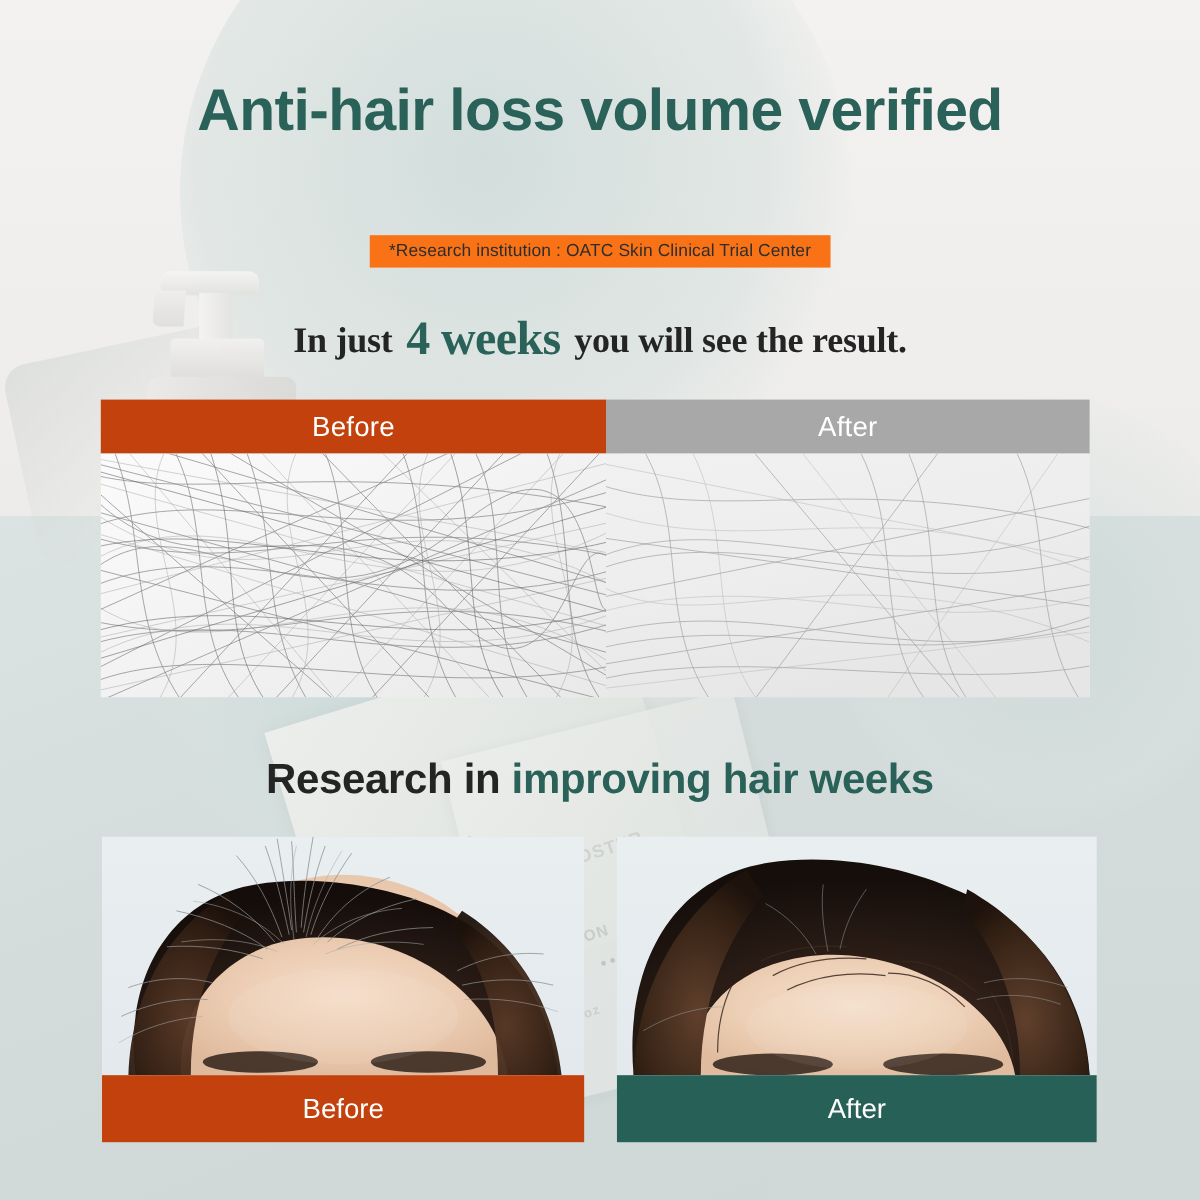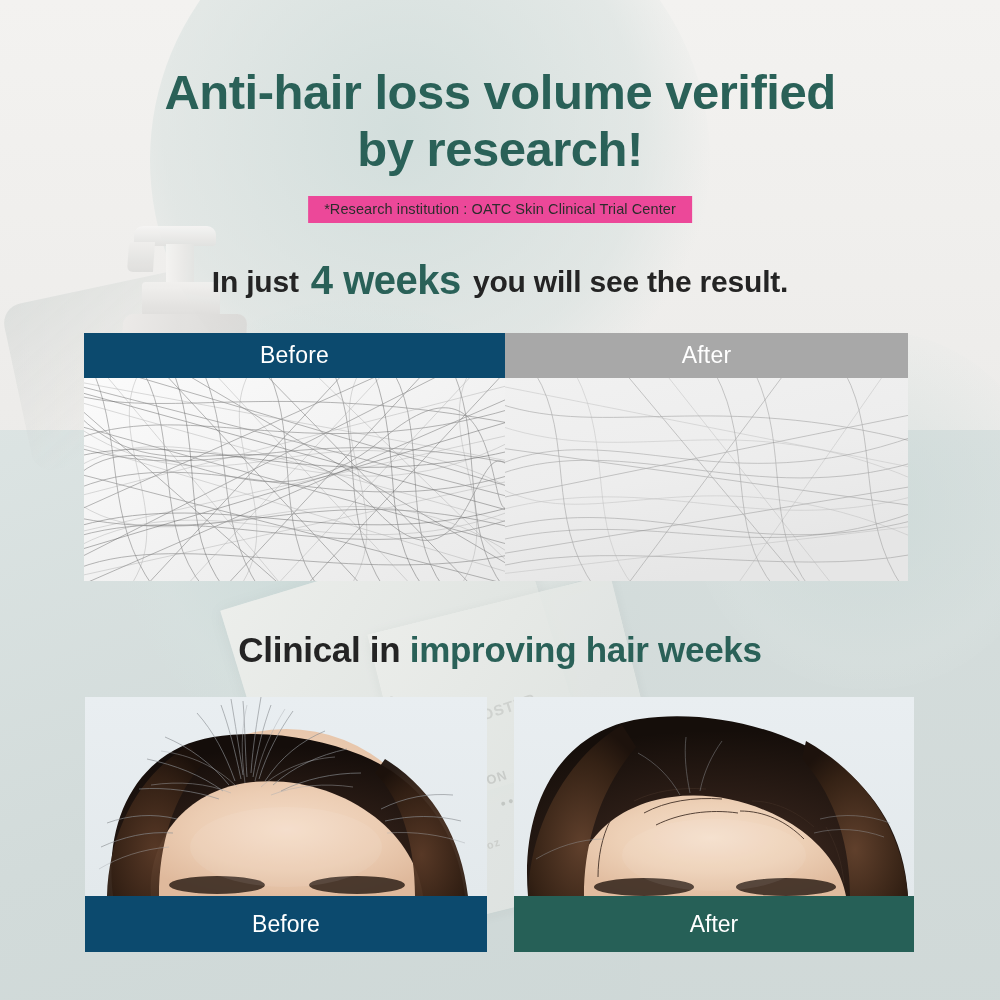--- a/index.html
+++ b/index.html
@@ -171,37 +171,38 @@
     line-height: 1.16;
     letter-spacing: -0.5px;
   }
   .headline .l2 { display: block; }
 
   .institution {
     position: absolute;
     left: 50%;
     top: 196px;
     transform: translateX(-50%);
-    background: #ec4899;
+    background: #f97316;
     color: #2d2d2d;
     font-size: 14.5px;
     padding: 5px 16px 6px;
     white-space: nowrap;
     letter-spacing: .1px;
   }
 
   .subhead {
     position: absolute;
     left: 0; top: 258px;
     width: 1000px;
     text-align: center;
     font-size: 30px;
     font-weight: 700;
     color: #242424;
     letter-spacing: -0.2px;
+    font-family: Liberation Serif, serif;
   }
   .subhead .weeks {
     color: #2a6158;
     font-size: 40px;
     letter-spacing: -0.5px;
     vertical-align: -2px;
     padding: 0 4px;
   }
 
   
@@ -220,21 +221,21 @@
   .bar {
     height: 45px;
     display: flex;
     align-items: center;
     justify-content: center;
     color: #ffffff;
     font-size: 23px;
     font-weight: 400;
     letter-spacing: .2px;
   }
-  .bar-dark { background: #0c4a6e; }
+  .bar-dark { background: #c2410c; }
   .bar-gray { background: #a8a8a8; }
   .bar-green { background: #266057; }
 
   .photo {
     position: relative;
     height: 203px;
     overflow: hidden;
   }
   .photo-dense { background: #f4f4f4; }
   .photo-sparse { background: #eeeeee; }
@@ -321,21 +322,20 @@
       <div class="nozzle"></div>
       <div class="nozzle-spout"></div>
       <div class="neck"></div>
       <div class="collar"></div>
       <div class="body"></div>
     </div>
   </div>
 
   <h1 class="headline">
     <span>Anti-hair loss volume verified</span>
-    <span class="l2">by research!</span>
   </h1>
 
   <div class="institution">*Research institution : OATC Skin Clinical Trial Center</div>
 
   <div class="subhead">
     <span>In just</span>
     <span class="weeks">4 weeks</span>
     <span>you will see the result.</span>
   </div>
 
@@ -459,21 +459,21 @@
             <path d="M-5 162 C 150 128, 250 192, 410 134"></path>
             <path d="M250 -5 C 285 70, 258 150, 305 210"></path>
           </g>
         </svg>
       </div>
     </div>
 
   </div>
 
   <h2 class="midhead">
-    <span>Clinical in</span>
+    <span>Research in</span>
     <span class="hl">improving hair weeks</span>
   </h2>
 
   <div class="compare-bottom">
 
     <div class="cb-col cb-before">
       <div class="face-photo">
         <svg viewBox="0 0 402 199" preserveAspectRatio="xMidYMid slice" width="100%" height="100%">
           <defs>
             <linearGradient id="bgB" x1="0" y1="0" x2="0" y2="1">

